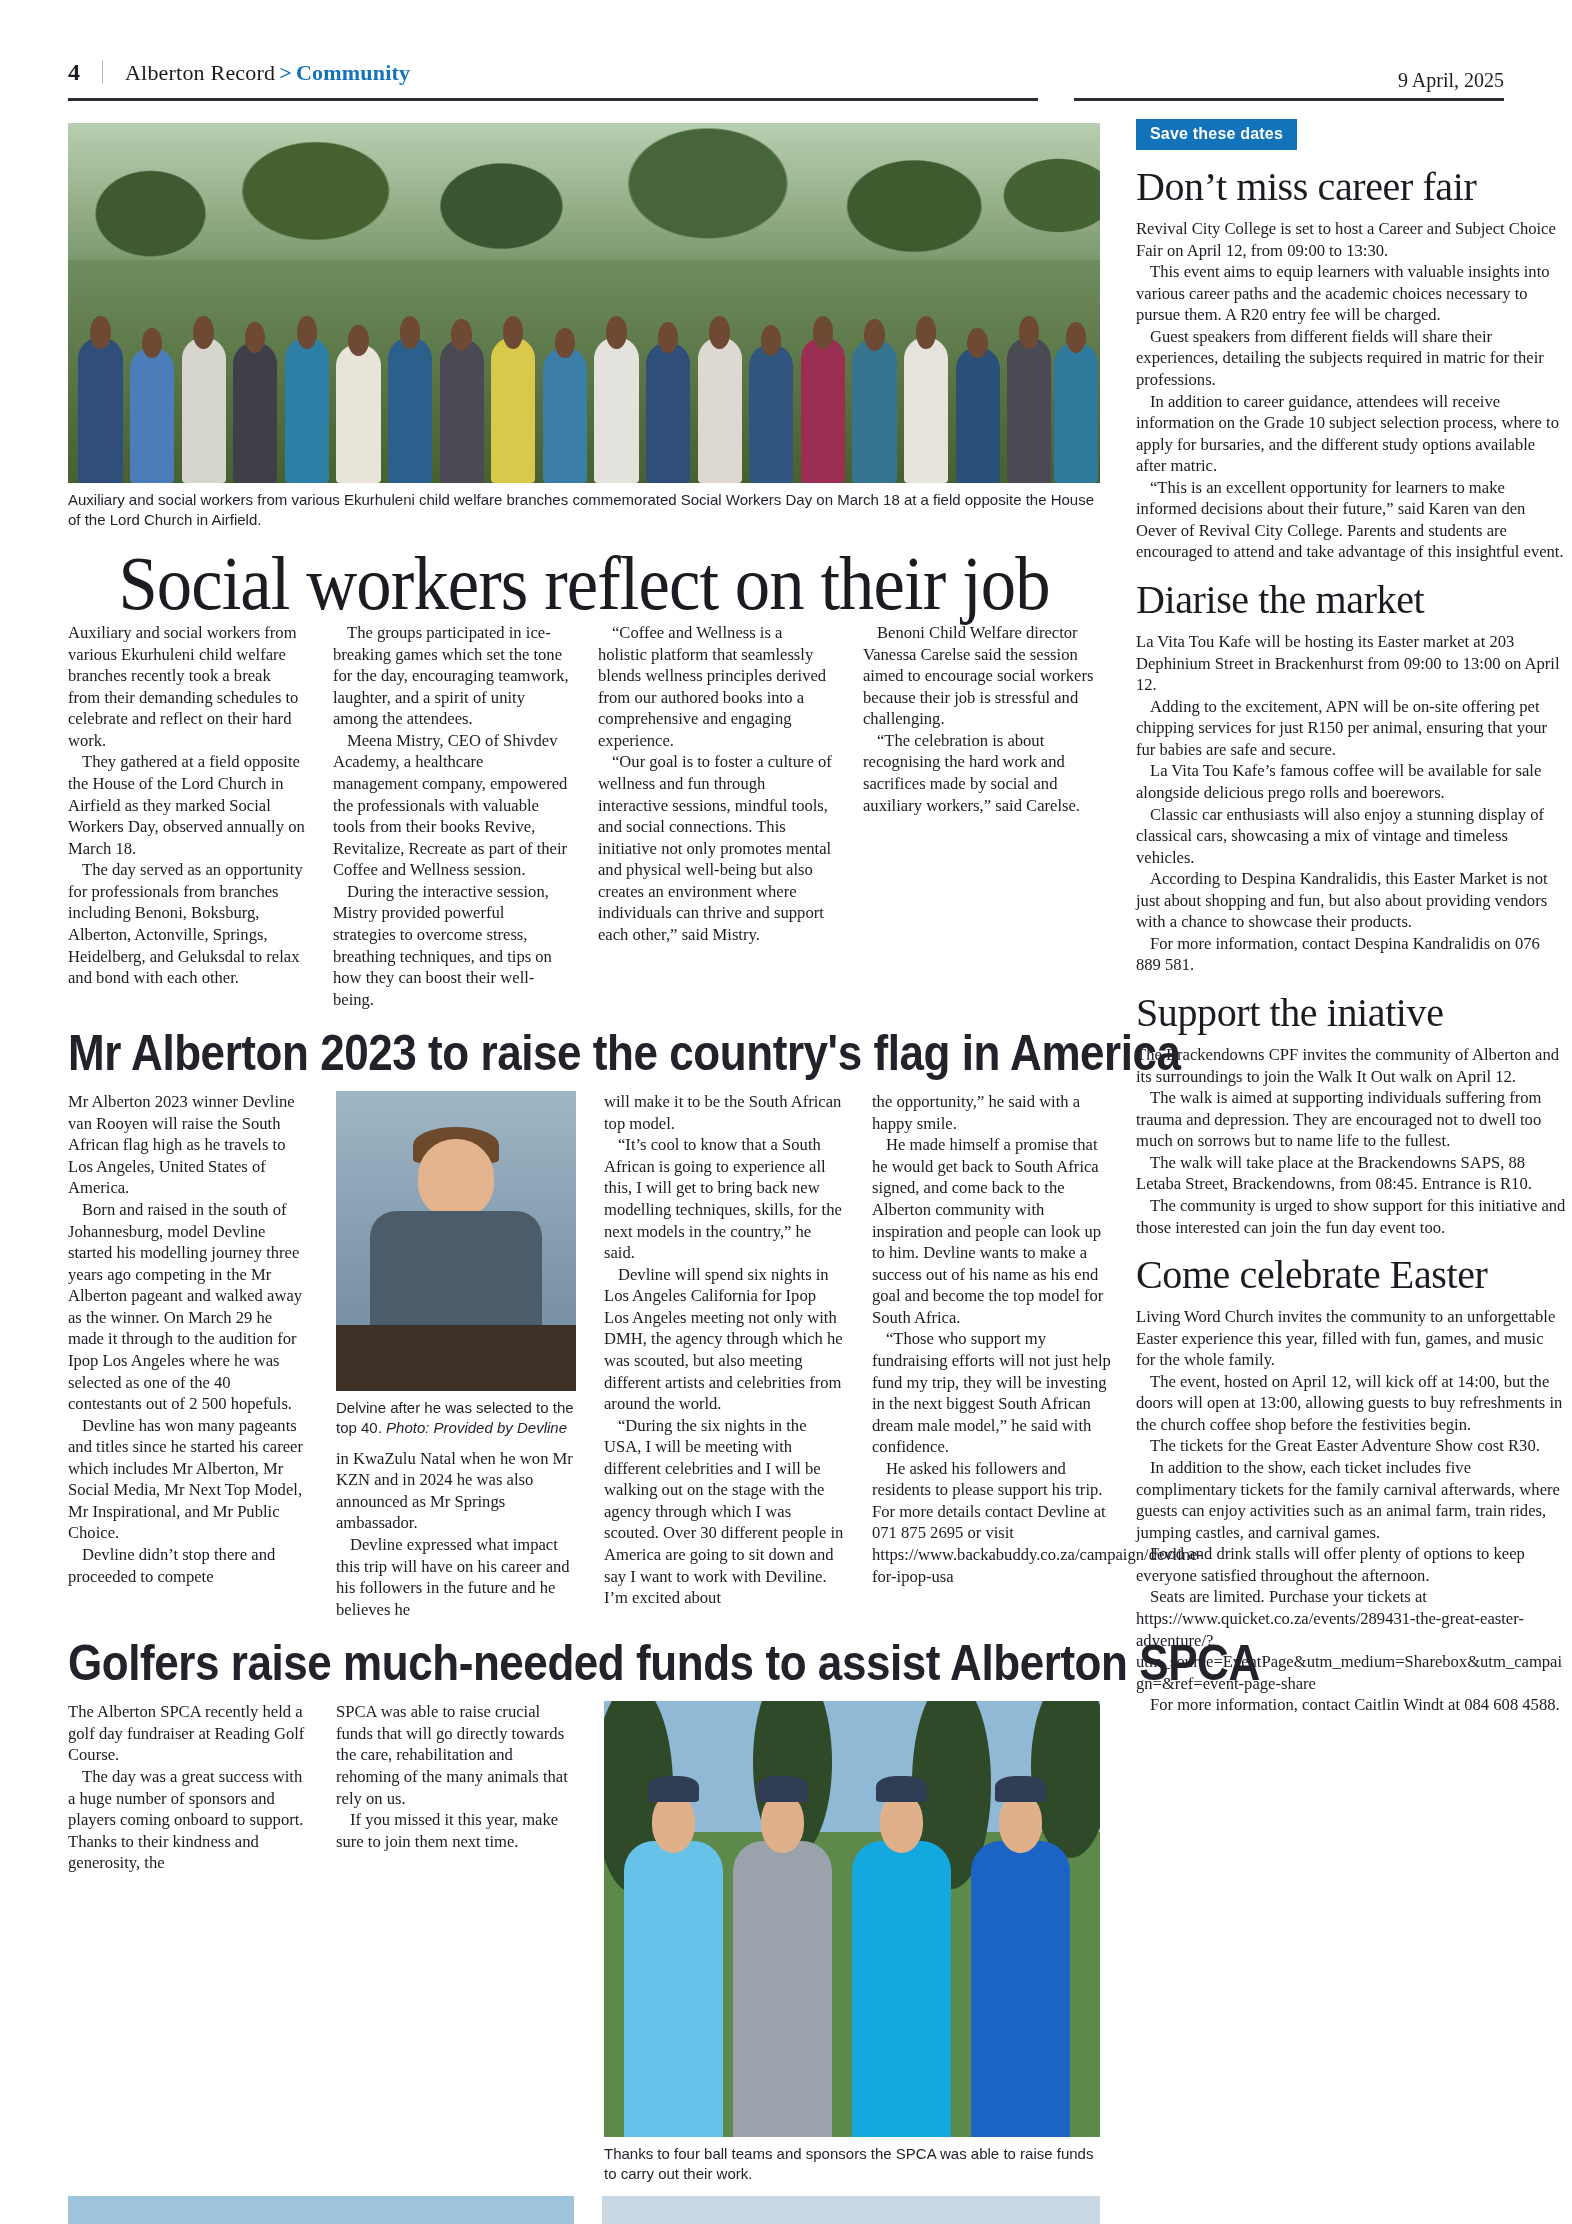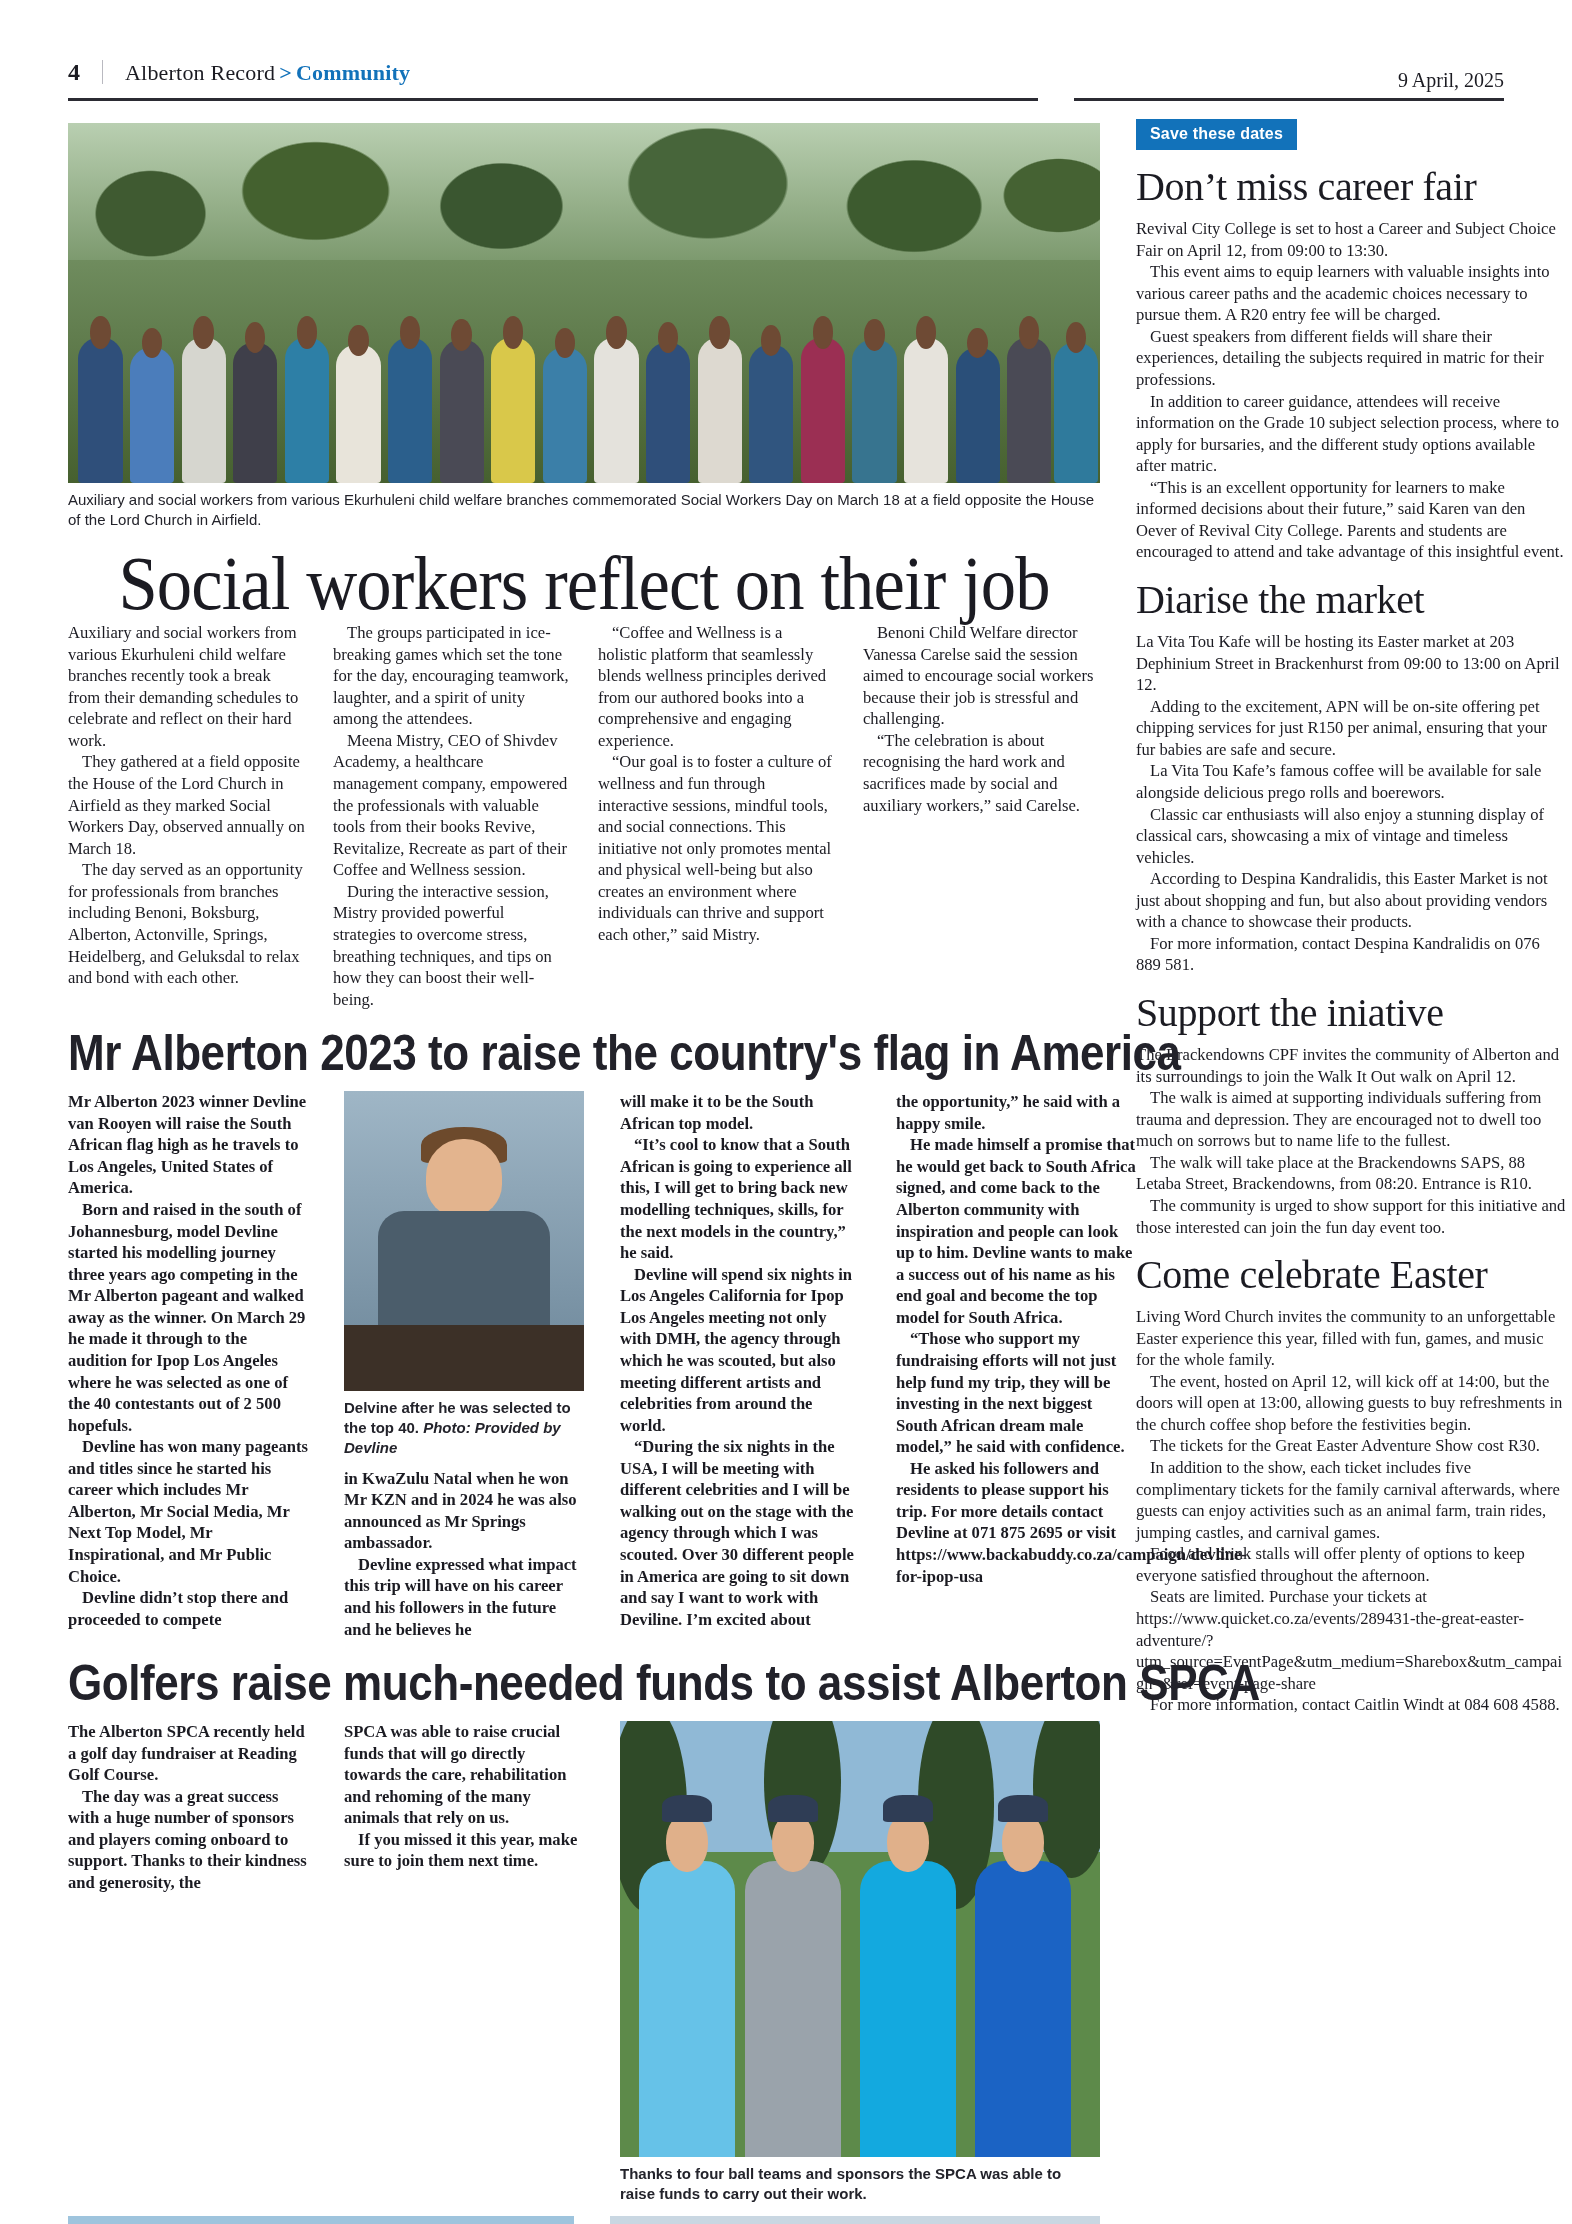--- a/index.html
+++ b/index.html
@@ -100,21 +100,21 @@
     letter-spacing:-.4px; color:#1b1b22;
   }
   p.side {
     font-family:"Liberation Serif", serif; font-size:16.6px; line-height:1.30;
     margin:0; text-indent:14px; color:#1b1b22; word-break:break-word;
   }
   p.side.first { text-indent:0; }
 
   
   .story { margin-top:4px; }
-  .flexrow { display:flex; gap:36px;font-weight:bold; }
+  .flexrow { display:flex; gap:28px; }
 
   
   .ph-group { height:360px; }
   .ph-portrait { width:240px; height:300px; flex:0 0 240px;
     background:linear-gradient(#9fb6c6,#6b8598); position:relative; overflow:hidden; }
   .ph-portrait .head{ position:absolute; left:34%; top:16%; width:32%; height:26%;
     background:#e3b48e; border-radius:48% 48% 42% 42%; }
   .ph-portrait .hair{ position:absolute; left:32%; top:12%; width:36%; height:12%;
     background:#6d4a2c; border-radius:50% 50% 10% 10%; }
   .ph-portrait .torso{ position:absolute; left:14%; top:40%; width:72%; height:60%;
@@ -329,21 +329,21 @@
         <p class="side">Classic car enthusiasts will also enjoy a stunning display of classical cars, showcasing a mix of vintage and timeless vehicles.</p>
         <p class="side">According to Despina Kandralidis, this Easter Market is not just about shopping and fun, but also about providing vendors with a chance to showcase their products.</p>
         <p class="side">For more information, contact Despina Kandralidis on 076 889 581.</p>
       </div>
 
       
       <div>
         <h2 class="side-hl">Support the iniative</h2>
         <p class="side first">The Brackendowns CPF invites the community of Alberton and its surroundings to join the Walk It Out walk on April 12.</p>
         <p class="side">The walk is aimed at supporting individuals suffering from trauma and depression. They are encouraged not to dwell too much on sorrows but to name life to the fullest.</p>
-        <p class="side">The walk will take place at the Brackendowns SAPS, 88 Letaba Street, Brackendowns, from 08:20. Entrance is R10.</p>
+        <p class="side">The walk will take place at the Brackendowns SAPS, 88 Letaba Street, Brackendowns, from 08:45. Entrance is R10.</p>
         <p class="side">The community is urged to show support for this initiative and those interested can join the fun day event too.</p>
       </div>
 
       
       <div>
         <h2 class="side-hl">Come celebrate Easter</h2>
         <p class="side first">Living Word Church invites the community to an unforgettable Easter experience this year, filled with fun, games, and music for the whole family.</p>
         <p class="side">The event, hosted on April 12, will kick off at 14:00, but the doors will open at 13:00, allowing guests to buy refreshments in the church coffee shop before the festivities begin.</p>
         <p class="side">The tickets for the Great Easter Adventure Show cost R30.</p>
         <p class="side">In addition to the show, each ticket includes five complimentary tickets for the family carnival afterwards, where guests can enjoy activities such as an animal farm, train rides, jumping castles, and carnival games.</p>

